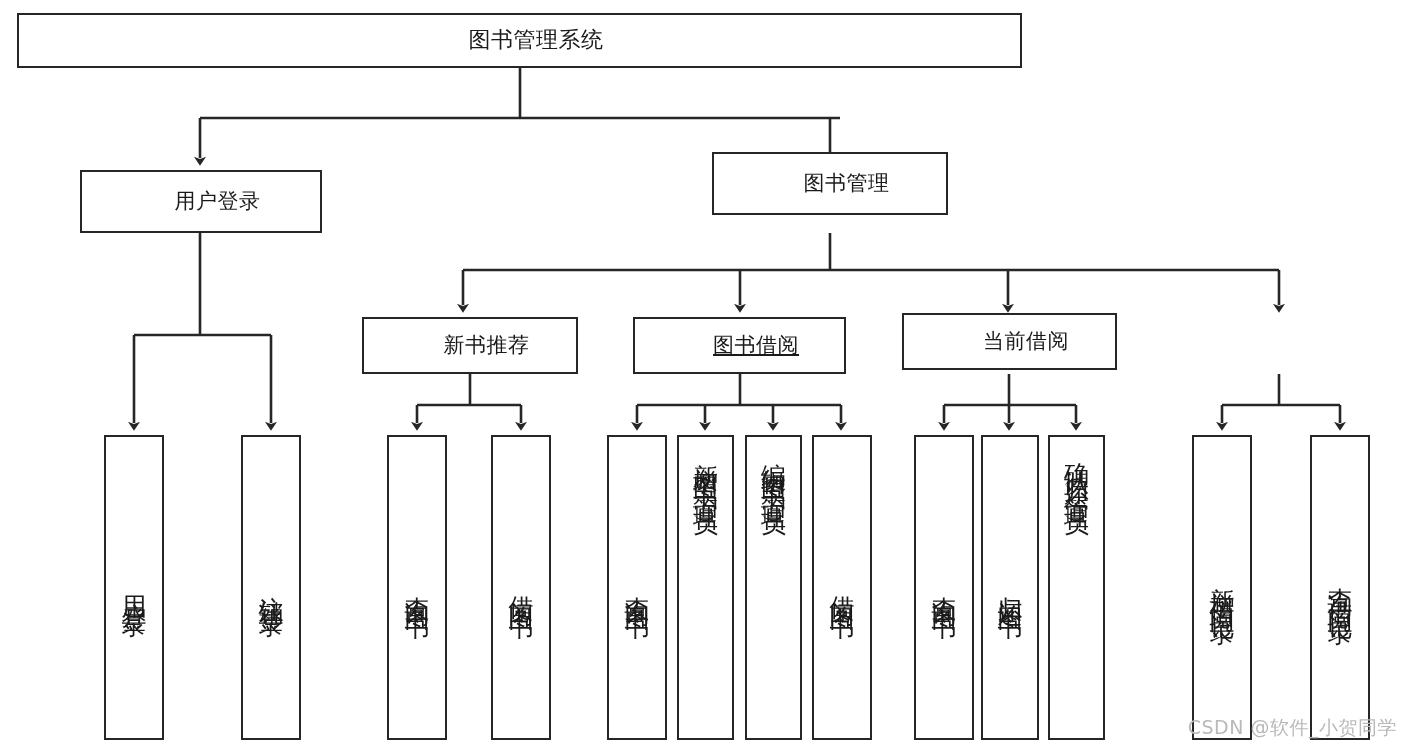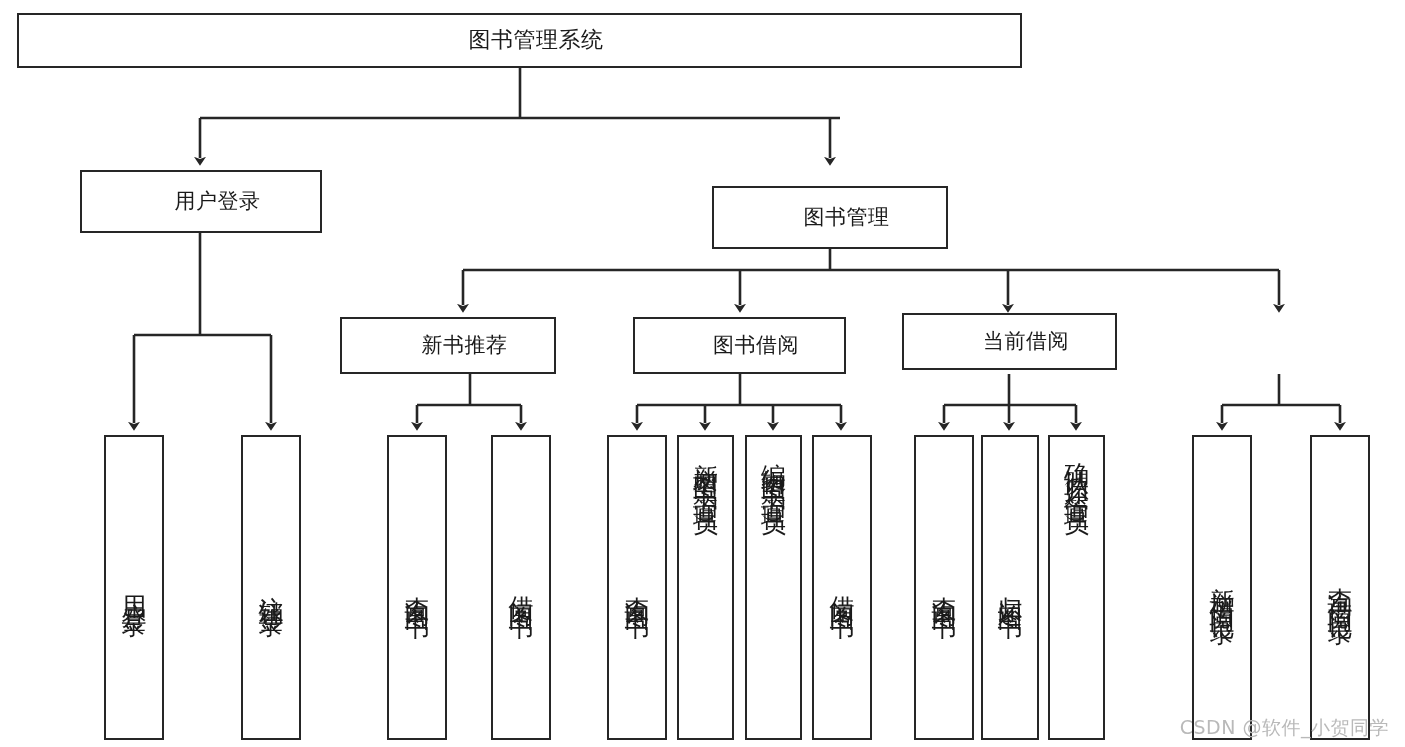--- a/index.html
+++ b/index.html
@@ -66,21 +66,21 @@
     white-space: nowrap;
   }
   .node.v.tall .label {
     letter-spacing: 7px;
   }
   .node.v.fill {
     align-items: flex-start;
   }
   .watermark {
     position: absolute;
-    right: 16px;
+    right: 8px;
     bottom: 6px;
     font-size: 19px;
     color: #b9b9b9;
     white-space: nowrap;
     z-index: 5;
     letter-spacing: 0.5px;
   }
 </style>
 </head>
 <body>
@@ -138,28 +138,28 @@
     </g>
   </svg>
 
   <div class="node h root" style="left:17px; top:13px; width:1005px; height:55px;">
     <span class="label">图书管理系统</span>
   </div>
 
   <div class="node h" style="left:80px; top:170px; width:242px; height:63px;">
     <span class="label">用户登录</span>
   </div>
-  <div class="node h" style="left:712px; top:186px; width:236px; height:63px;">
+  <div class="node h" style="left:712px; top:152px; width:236px; height:63px;">
     <span class="label">图书管理</span>
   </div>
 
-  <div class="node h" style="left:340px; top:317px; width:216px; height:57px;">
+  <div class="node h" style="left:362px; top:317px; width:216px; height:57px;">
     <span class="label">新书推荐</span>
   </div>
-  <div class="node h" style="left:633px; top:317px; width:213px; height:57px;">
+  <div class="node h" style="left:633px; top:317px; width:213px; height:57px;text-decoration:underline;">
     <span class="label">图书借阅</span>
   </div>
   <div class="node h" style="left:902px; top:313px; width:215px; height:57px;">
     <span class="label">当前借阅</span>
   </div>
 
   <div class="node v" style="left:104px; top:435px; width:60px; height:305px;">
     <span class="label">用户登录</span>
   </div>
   <div class="node v" style="left:241px; top:435px; width:60px; height:305px;">

